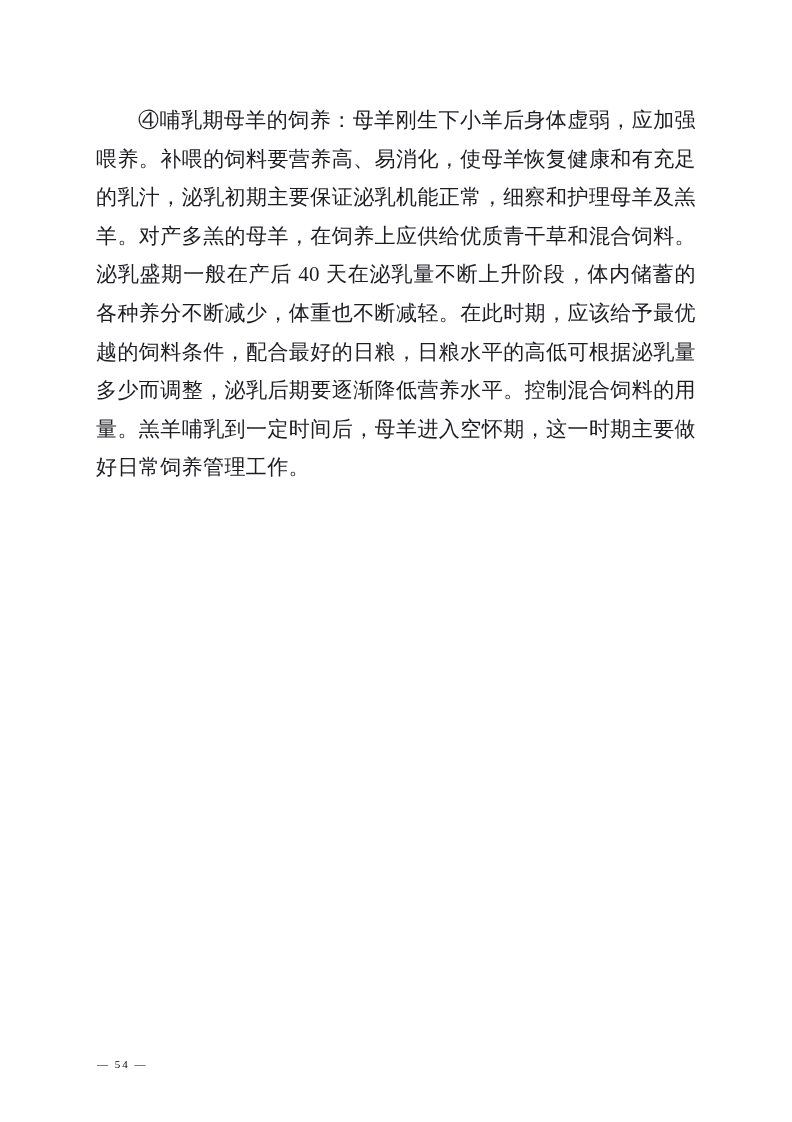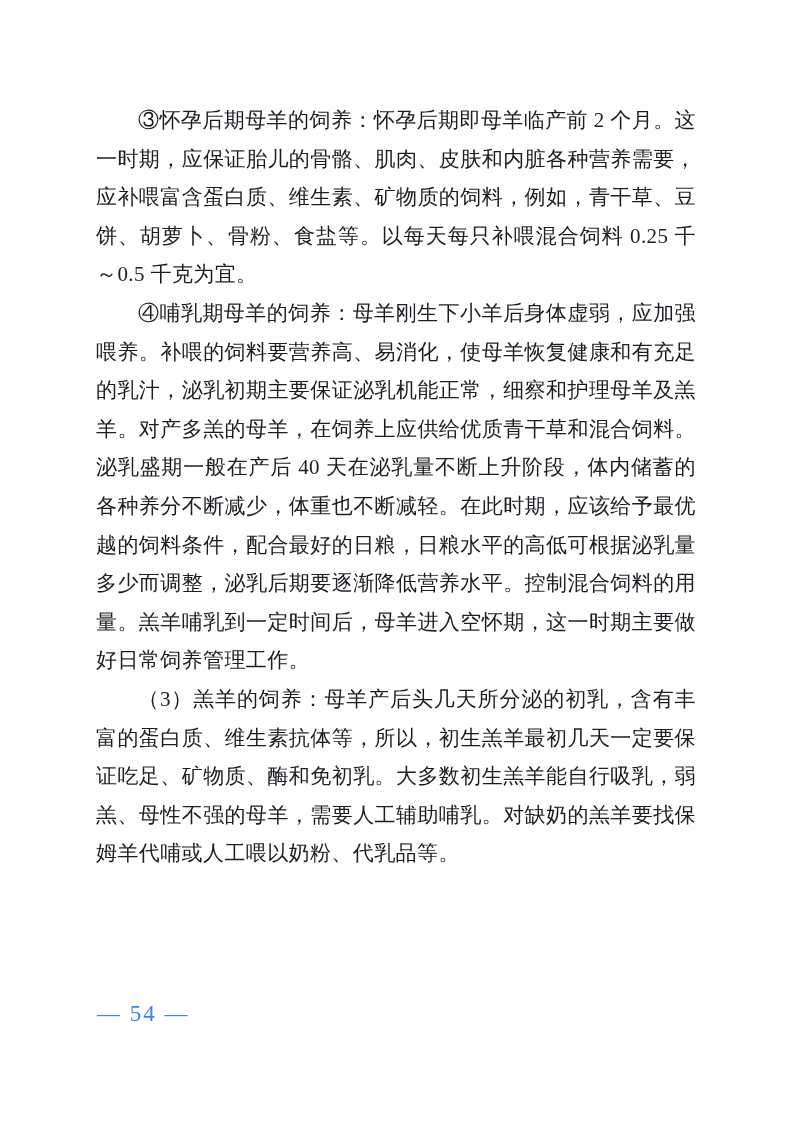--- a/index.html
+++ b/index.html
@@ -29,31 +29,29 @@
     line-height: 38.6px;
     letter-spacing: 0.4px;
     text-indent: 2em;
     text-align: justify;
     text-justify: inter-character;
     color: #1c1c22;
   }
   .page-footer {
     position: absolute;
     left: 97px;
-    top: 1002px;
-    font-size: 23px;
+    top: 1052px;
+    font-size: 11px;
     line-height: 24px;
     letter-spacing: 2px;
-    color: #3b82f6;
+    color: #000000;
   }
 </style>
 </head>
 <body>
 
 <div class="page">
   <div class="content">
-    <p>③怀孕后期母羊的饲养：怀孕后期即母羊临产前 2 个月。这一时期，应保证胎儿的骨骼、肌肉、皮肤和内脏各种营养需要，应补喂富含蛋白质、维生素、矿物质的饲料，例如，青干草、豆饼、胡萝卜、骨粉、食盐等。以每天每只补喂混合饲料 0.25 千～0.5 千克为宜。</p>
     <p>④哺乳期母羊的饲养：母羊刚生下小羊后身体虚弱，应加强喂养。补喂的饲料要营养高、易消化，使母羊恢复健康和有充足的乳汁，泌乳初期主要保证泌乳机能正常，细察和护理母羊及羔羊。对产多羔的母羊，在饲养上应供给优质青干草和混合饲料。泌乳盛期一般在产后 40 天在泌乳量不断上升阶段，体内储蓄的各种养分不断减少，体重也不断减轻。在此时期，应该给予最优越的饲料条件，配合最好的日粮，日粮水平的高低可根据泌乳量多少而调整，泌乳后期要逐渐降低营养水平。控制混合饲料的用量。羔羊哺乳到一定时间后，母羊进入空怀期，这一时期主要做好日常饲养管理工作。</p>
-    <p>（3）羔羊的饲养：母羊产后头几天所分泌的初乳，含有丰富的蛋白质、维生素抗体等，所以，初生羔羊最初几天一定要保证吃足、矿物质、酶和免初乳。大多数初生羔羊能自行吸乳，弱羔、母性不强的母羊，需要人工辅助哺乳。对缺奶的羔羊要找保姆羊代哺或人工喂以奶粉、代乳品等。</p>
   </div>
 
   <div class="page-footer">— 54 —</div>
 </div>
 
 </body></html>

